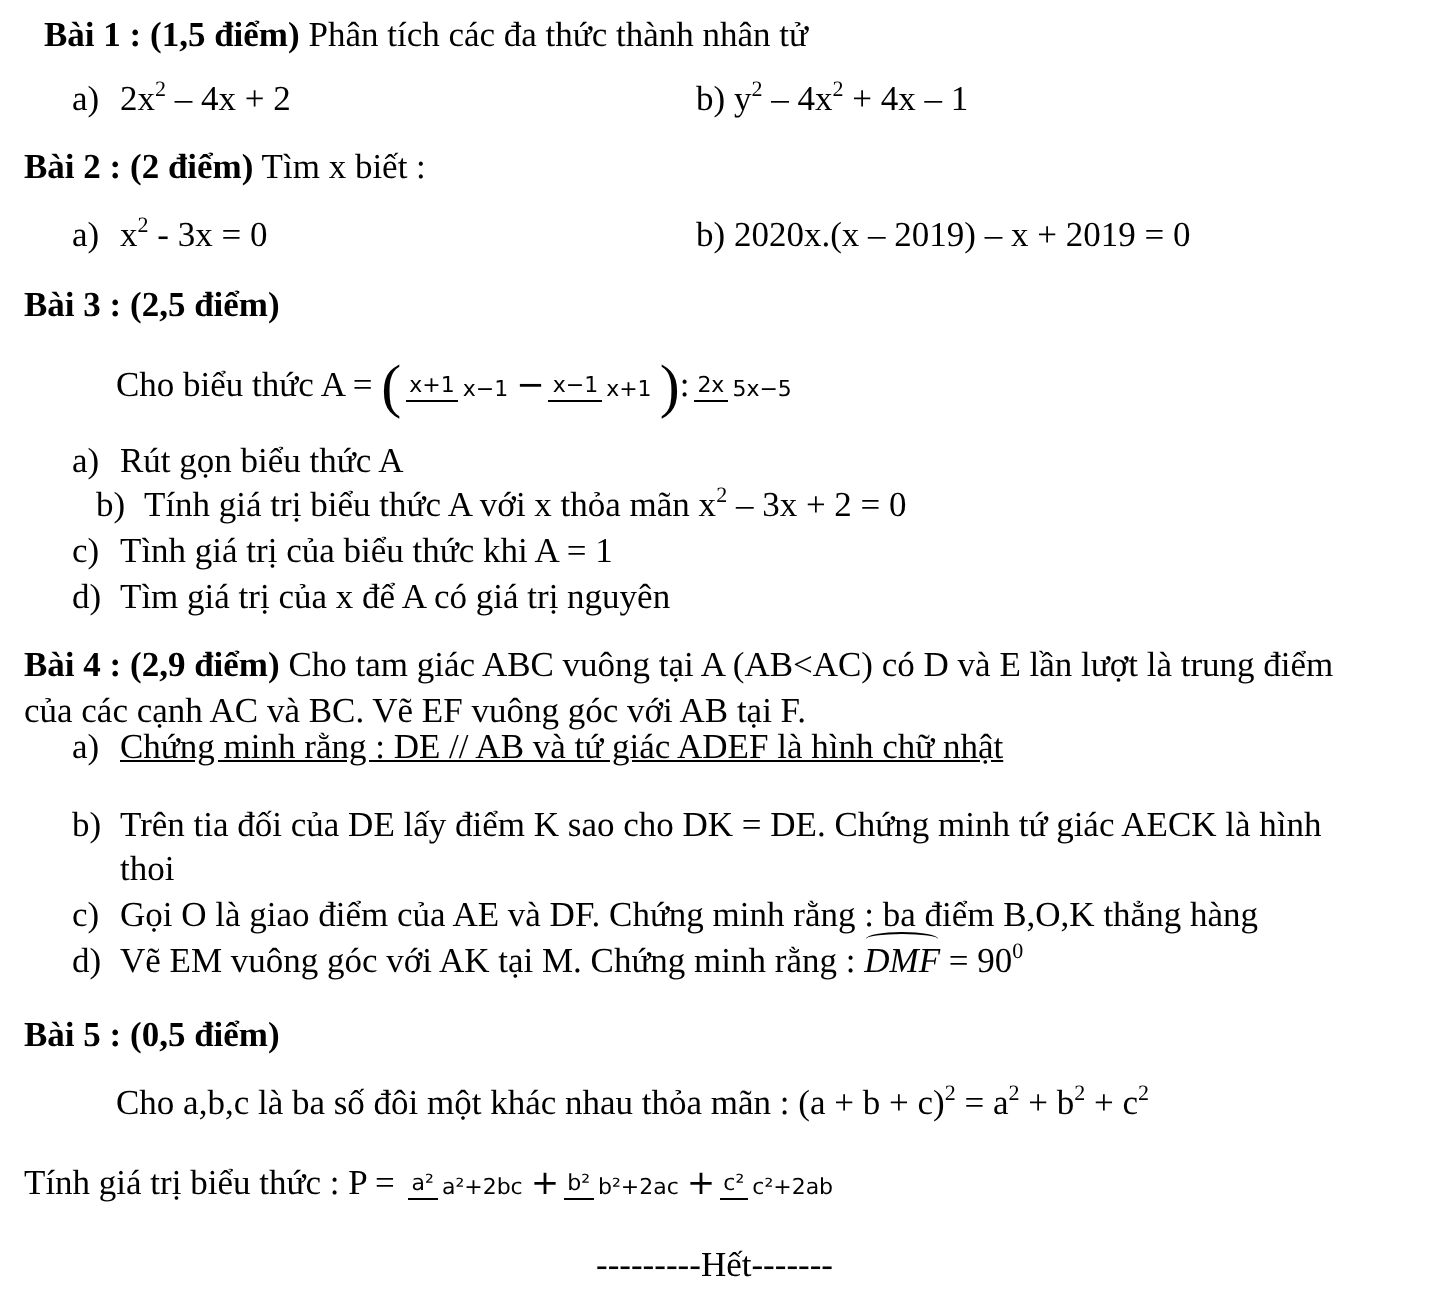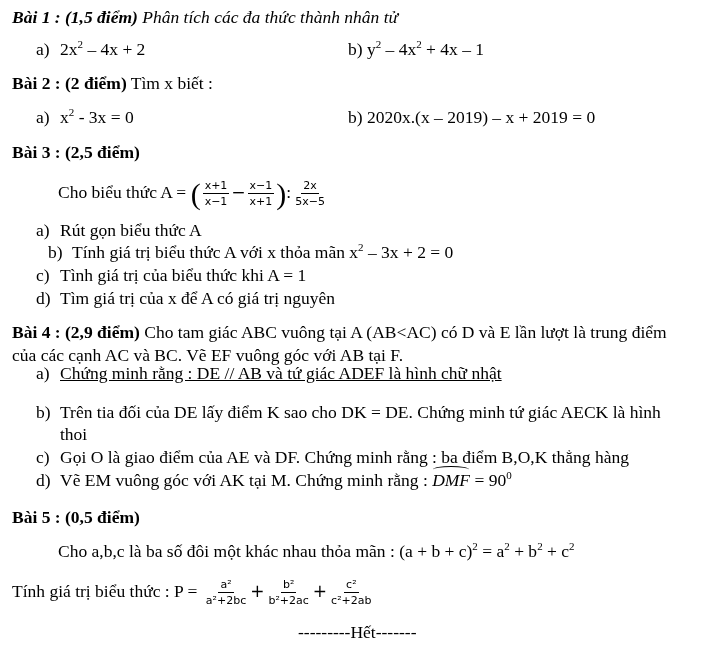--- a/index.html
+++ b/index.html
@@ -4,39 +4,39 @@
 <style>
   html, body { margin: 0; padding: 0; background: #ffffff; }
   body {
     width: 722px; height: 646px; overflow: hidden; position: relative;
     font-family: "Liberation Serif", serif; font-size: 17.5px; color: #000;
   }
   .abs { position: absolute; white-space: nowrap; line-height: 22px; }
   b { font-weight: bold; }
   sup { font-size: 11px; vertical-align: 7px; line-height: 0; }
   .frac {
-    display: inline-flex; flex-direction: column; align-items: center;
+    display: inline-flex; flex-direction: row; align-items: center;
     vertical-align: middle; font-family: "DejaVu Sans", sans-serif; font-size: 11px;
     line-height: 13px; margin: 0 2px;
   }
   .frac .num { padding: 0 2px 1px 2px; border-bottom: 1px solid #000; }
   .frac .den { padding: 1px 2px 0 2px; }
   .paren { font-size: 30px; vertical-align: middle; line-height: 30px; font-weight: 200; }
   .mathop { font-family: "DejaVu Sans", sans-serif; font-size: 17px; }
   .item-label { display: inline-block; width: 24px; }
   .hat { position: relative; font-style: italic; }
   .hat::before {
     content: ""; position: absolute; left: 1px; right: 1px; top: -4px; height: 6px;
     border-top: 1px solid #000; border-radius: 50% 50% 0 0;
   }
 </style>
 </head>
 <body>
 
-<div class="abs" style="left:12px;top:6px;font-style:italic;">
+<div class="abs" style="left:22px;top:6px;">
   <b>Bài 1 : (1,5 điểm)</b>
   <span>Phân tích các đa thức thành nhân tử</span>
 </div>
 <div class="abs" style="left:36px;top:38px;">
   <span class="item-label">a)</span><span>2x</span><sup>2</sup><span> – 4x + 2</span>
 </div>
 <div class="abs" style="left:348px;top:38px;">
   <span>b)</span> <span>y</span><sup>2</sup><span> – 4x</span><sup>2</sup><span> + 4x – 1</span>
 </div>
 

